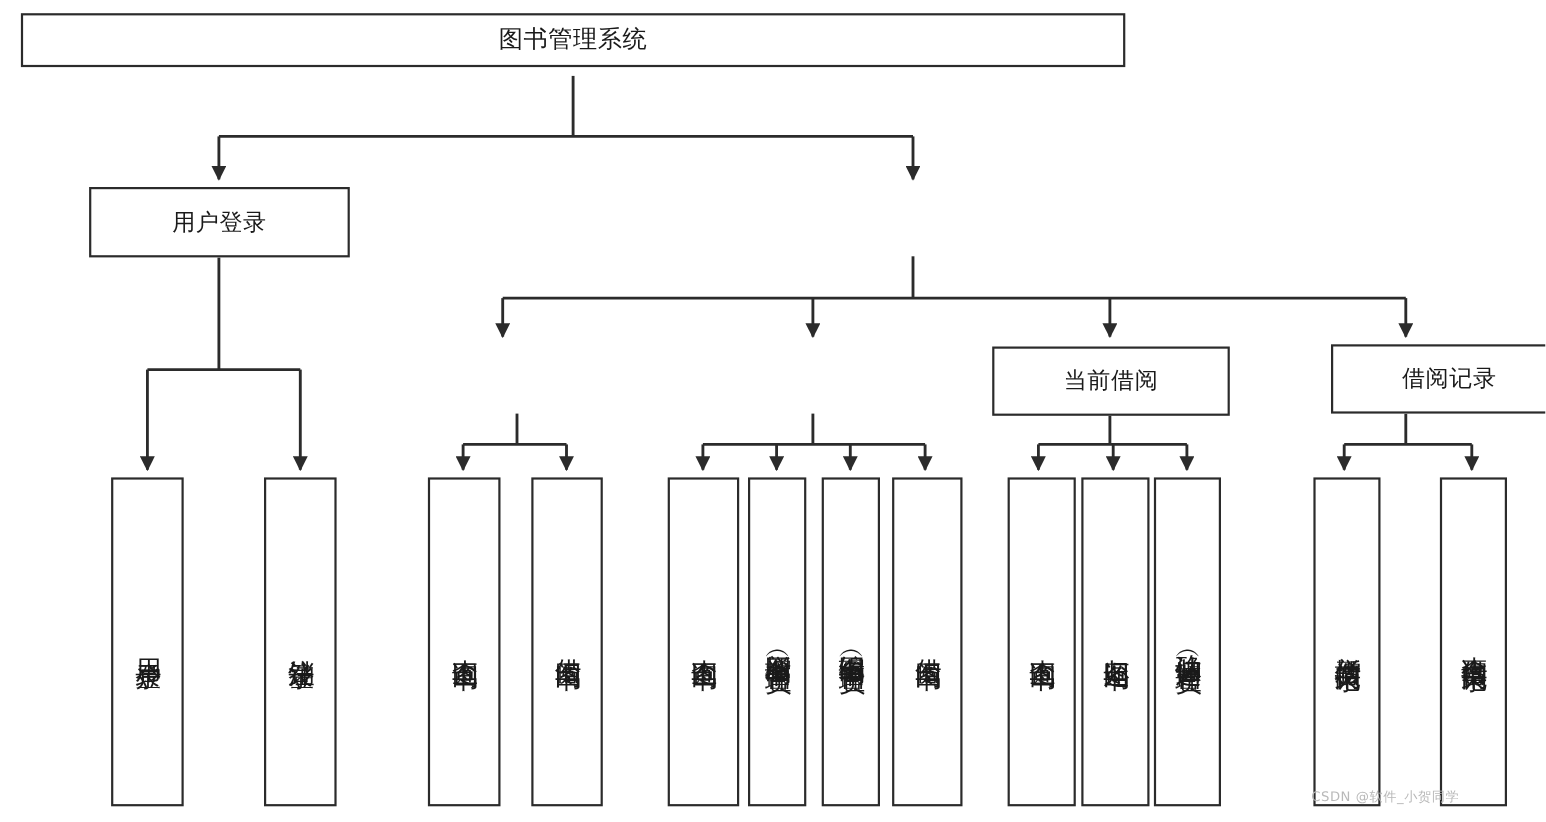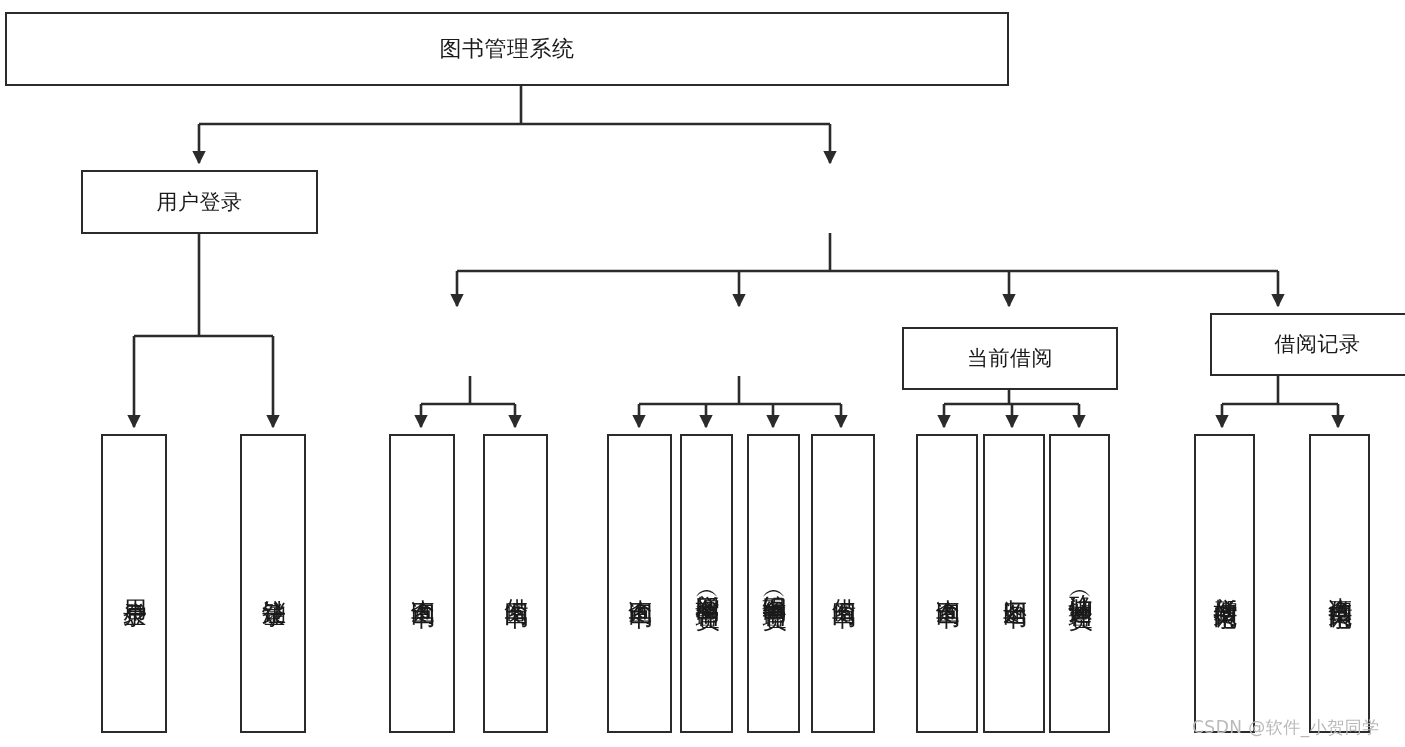--- a/index.html
+++ b/index.html
@@ -58,21 +58,21 @@
   .node.vert .label {
     writing-mode: vertical-rl;
     text-orientation: upright;
     font-size: 24px;
     line-height: 1.08;
     letter-spacing: 2px;
     white-space: nowrap;
   }
   .watermark {
     position: absolute;
-    font-size: 17px;
+    font-size: 12px;
     color: #b9b9b9;
     white-space: nowrap;
     letter-spacing: 0.5px;
     font-family: "DejaVu Sans", "Liberation Sans", sans-serif;
   }
 </style>
 </head>
 <body>
 
 <div id="diagram">
@@ -120,29 +120,29 @@
       <path d="M 1012 404 L 1012 427" marker-end="url(#arrow)"></path>
       <path d="M 1079 404 L 1079 427" marker-end="url(#arrow)"></path>
 
       <path d="M 1278 376 L 1278 404"></path>
       <path d="M 1222 404 L 1338 404"></path>
       <path d="M 1222 404 L 1222 427" marker-end="url(#arrow)"></path>
       <path d="M 1338 404 L 1338 427" marker-end="url(#arrow)"></path>
     </g>
   </svg>
 
-  <div class="node horiz root" style="left:5px; top:12px; width:1004px; height:74px;">
+  <div class="node horiz root" style="left:19px; top:12px; width:1004px; height:49px;">
     <span class="label">图书管理系统</span>
   </div>
 
   <div class="node horiz" style="left:81px; top:170px; width:237px; height:64px;">
     <span class="label">用户登录</span>
   </div>
 
-  <div class="node horiz" style="left:902px; top:327px; width:216px; height:63px;">
+  <div class="node horiz" style="left:902px; top:315px; width:216px; height:63px;">
     <span class="label">当前借阅</span>
   </div>
   <div class="node horiz" style="left:1172px; top:313px; width:215px; height:63px;margin-left:38px;">
     <span class="label">借阅记录</span>
   </div>
 
   <div class="node vert" style="left:101px; top:434px; width:66px; height:299px;">
     <span class="label">用户登录</span>
   </div>
   <div class="node vert" style="left:240px; top:434px; width:66px; height:299px;">

